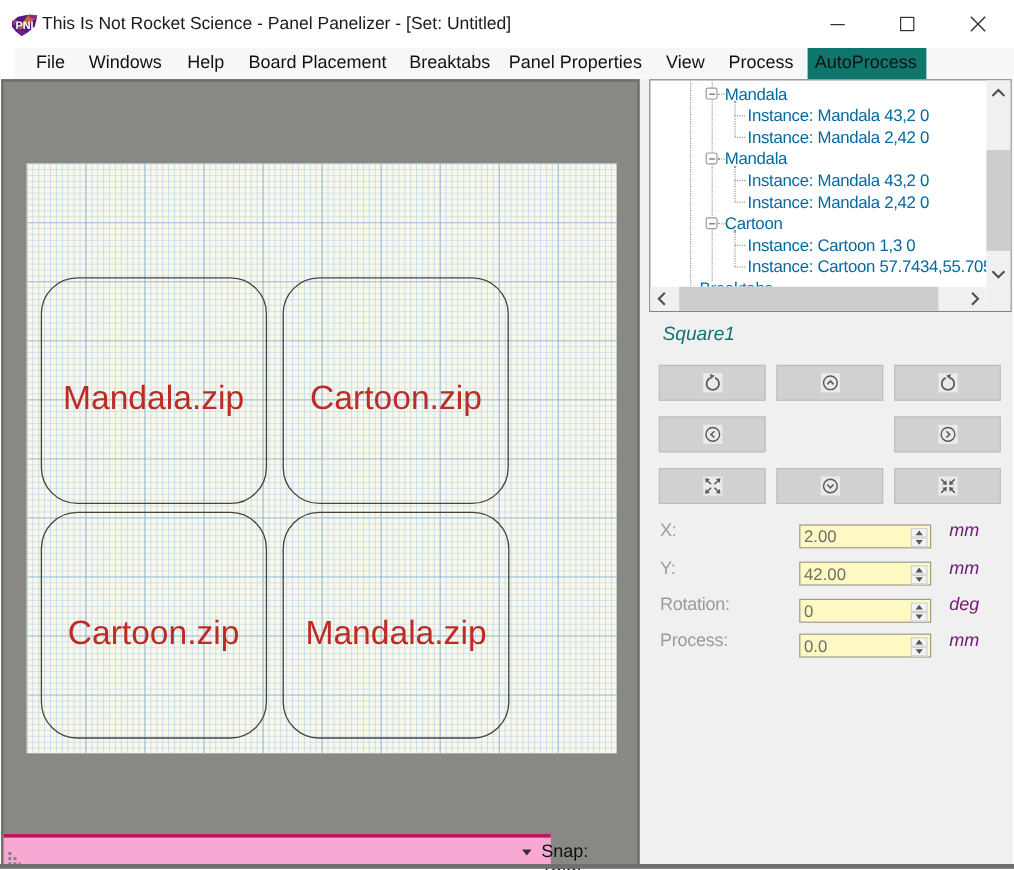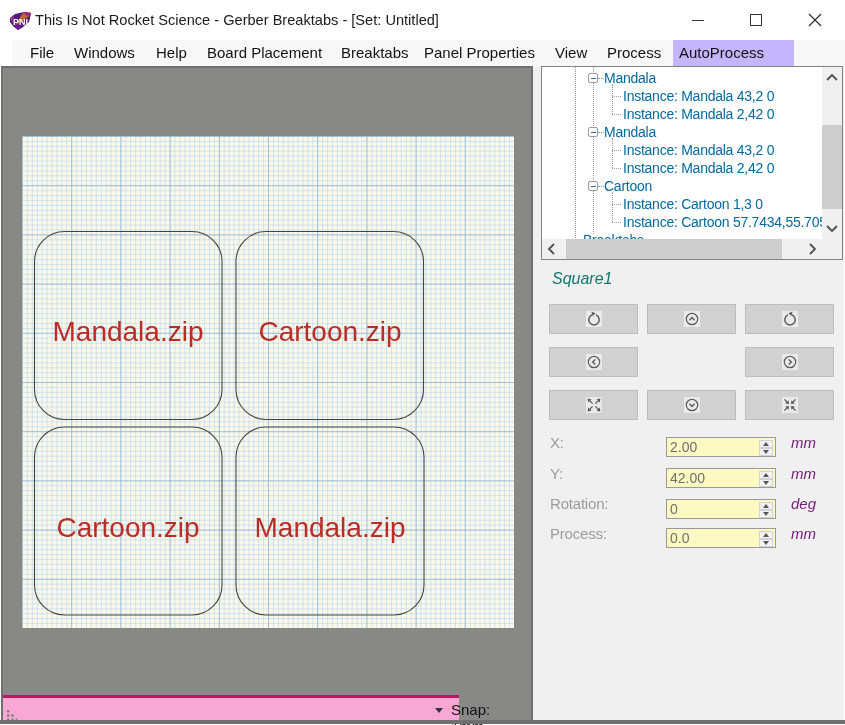--- a/index.html
+++ b/index.html
@@ -8,21 +8,21 @@
   font-family:"Liberation Sans", sans-serif;
   position:relative; background:#ffffff; overflow:hidden;
 }
 .abs { position:absolute; }
 
 #titlebar { left:1px; top:1px; width:843px; height:39px; background:#ffffff; }
 #title-text { left:34px; top:11px; font-size:14.6px; color:#1a1a1a; white-space:nowrap; }
 
 #menubar { left:1px; top:40px; width:843px; height:26px; background:#f7f7f7;margin-left:11px; }
 .mi { position:absolute; top:4px; font-size:15px; color:#121212; white-space:nowrap; }
-#autoproc { position:absolute; left:661px; top:0; width:121px; height:26px; background:#c4b5fd; }
+#autoproc { position:absolute; left:661px; top:0; width:99px; height:26px; background:#0f766e; }
 #autoproc span { position:absolute; left:6px; top:4px; font-size:15px; color:#121212; }
 
 #child { left:1px; top:66px; width:532px; height:657px; border:2px solid #6f6f6f; background:#888884; }
 #paper { left:22px; top:136px; width:492px; height:492px; }
 #childstatus { left:3px; top:695px; width:456px; height:26px; background:#f9a8d4; border-top:3px solid #be185d; }
 
 #rightcol { left:533px; top:66px; width:311px; height:657px; background:#f0f0f0; }
 
 #tree { left:541px; top:66px; width:302px; height:194px; background:#ffffff; border:1px solid #828282; }
 .trow { position:absolute; font-size:14px; letter-spacing:-0.25px; color:#0369a1; white-space:nowrap; height:18px; line-height:18px; }
@@ -53,21 +53,21 @@
 <body>
 <div class="abs" id="titlebar">
   <svg class="abs" style="left:9px; top:11px;" width="22" height="18" viewBox="0 0 22 18">
     <polygon points="0,6 5,2 14,0 21,1 20,6 19,10 13,15 8,18 3,14 0,10" fill="#551a7e"></polygon>
     <polygon points="13,1 17,0 21,1 20,3.5 8,12 5,13" fill="#c06a2e"></polygon>
     <polygon points="14,0 21,1 20,4 15,3" fill="#93268f"></polygon>
     <polygon points="3,14 8,18 13,15 7,13" fill="#6b2096"></polygon>
     <polygon points="0,6 4,4 2,10" fill="#a23a8a"></polygon>
     <text x="3" y="12.5" font-family="Liberation Sans,sans-serif" font-size="9" font-weight="bold" fill="#ffffff">PNL</text>
   </svg>
-  <div class="abs" id="title-text">This Is Not Rocket Science - Gerber Breaktabs - [Set: Untitled]</div>
+  <div class="abs" id="title-text">This Is Not Rocket Science - Panel Panelizer - [Set: Untitled]</div>
   <svg class="abs" style="left:688px; top:12px;" width="136" height="16" viewBox="0 0 136 16">
     <line x1="3" y1="7.5" x2="15" y2="7.5" stroke="#333" stroke-width="1"></line>
     <rect x="61.5" y="1.5" width="11" height="11" stroke="#333" stroke-width="1" fill="none"></rect>
     <line x1="120" y1="1" x2="132" y2="13" stroke="#333" stroke-width="1.2"></line>
     <line x1="132" y1="1" x2="120" y2="13" stroke="#333" stroke-width="1.2"></line>
   </svg>
 </div>
 <div class="abs" id="menubar">
   <span class="mi" style="left:18px;">File</span>
   <span class="mi" style="left:62px;">Windows</span>

